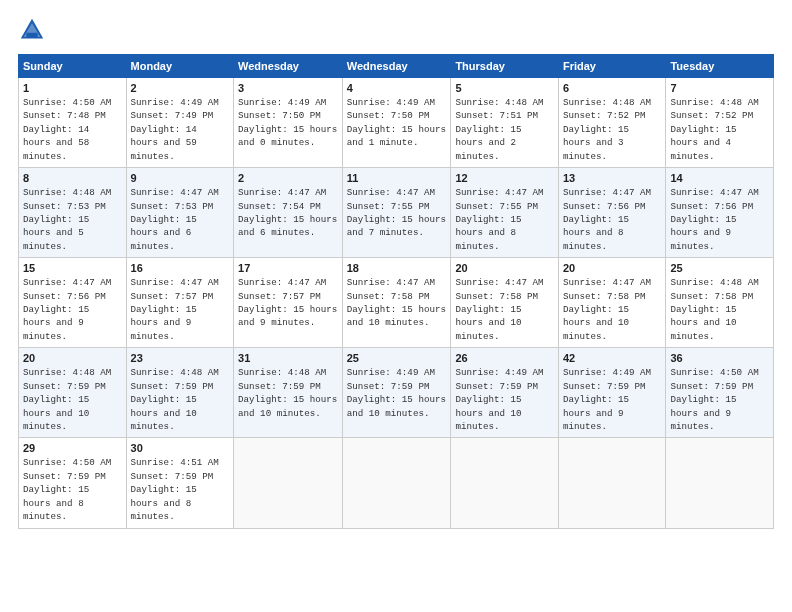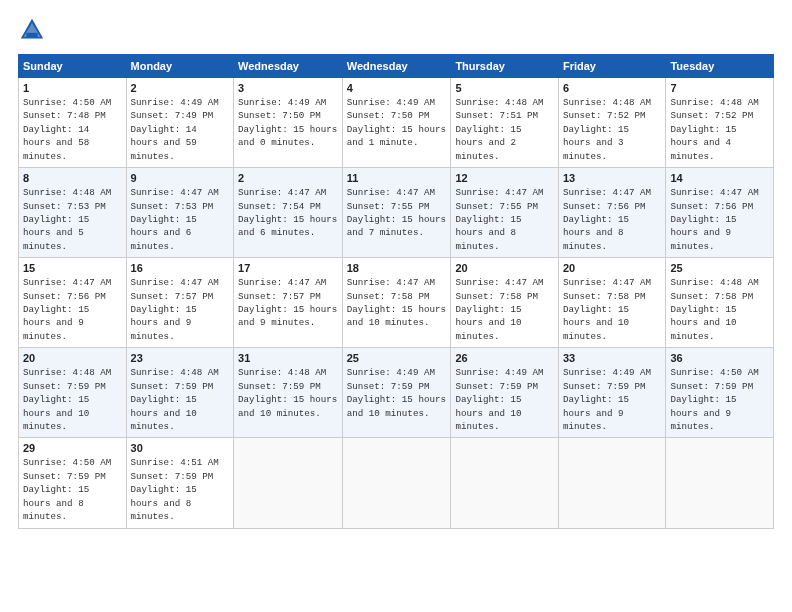--- a/index.html
+++ b/index.html
@@ -166,21 +166,21 @@
           <td><span class="day-num">20</span><span class="day-info">Sunrise: 4:47 AM<br>Sunset: 7:58 PM<br>Daylight: 15 hours and 10 minutes.</span></td>
           <td><span class="day-num">20</span><span class="day-info">Sunrise: 4:47 AM<br>Sunset: 7:58 PM<br>Daylight: 15 hours and 10 minutes.</span></td>
           <td><span class="day-num">25</span><span class="day-info">Sunrise: 4:48 AM<br>Sunset: 7:58 PM<br>Daylight: 15 hours and 10 minutes.</span></td>
         </tr>
         <tr>
           <td><span class="day-num">20</span><span class="day-info">Sunrise: 4:48 AM<br>Sunset: 7:59 PM<br>Daylight: 15 hours and 10 minutes.</span></td>
           <td><span class="day-num">23</span><span class="day-info">Sunrise: 4:48 AM<br>Sunset: 7:59 PM<br>Daylight: 15 hours and 10 minutes.</span></td>
           <td><span class="day-num">31</span><span class="day-info">Sunrise: 4:48 AM<br>Sunset: 7:59 PM<br>Daylight: 15 hours and 10 minutes.</span></td>
           <td><span class="day-num">25</span><span class="day-info">Sunrise: 4:49 AM<br>Sunset: 7:59 PM<br>Daylight: 15 hours and 10 minutes.</span></td>
           <td><span class="day-num">26</span><span class="day-info">Sunrise: 4:49 AM<br>Sunset: 7:59 PM<br>Daylight: 15 hours and 10 minutes.</span></td>
-          <td><span class="day-num">33</span><span class="day-info">Sunrise: 4:49 AM<br>Sunset: 7:59 PM<br>Daylight: 15 hours and 9 minutes.</span></td>
+          <td><span class="day-num">42</span><span class="day-info">Sunrise: 4:49 AM<br>Sunset: 7:59 PM<br>Daylight: 15 hours and 9 minutes.</span></td>
           <td><span class="day-num">36</span><span class="day-info">Sunrise: 4:50 AM<br>Sunset: 7:59 PM<br>Daylight: 15 hours and 9 minutes.</span></td>
         </tr>
         <tr>
           <td><span class="day-num">29</span><span class="day-info">Sunrise: 4:50 AM<br>Sunset: 7:59 PM<br>Daylight: 15 hours and 8 minutes.</span></td>
           <td><span class="day-num">30</span><span class="day-info">Sunrise: 4:51 AM<br>Sunset: 7:59 PM<br>Daylight: 15 hours and 8 minutes.</span></td>
           <td class="empty-cell"></td>
           <td class="empty-cell"></td>
           <td class="empty-cell"></td>
           <td class="empty-cell"></td>
           <td class="empty-cell"></td>

